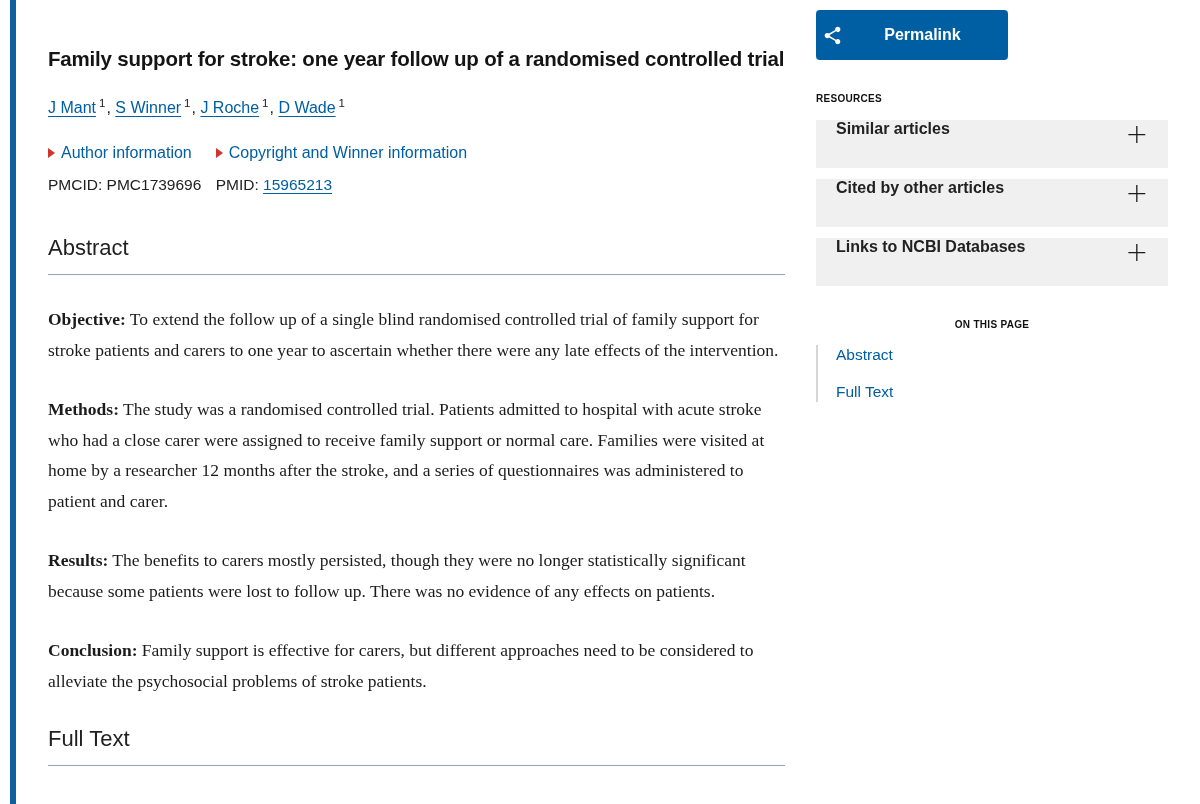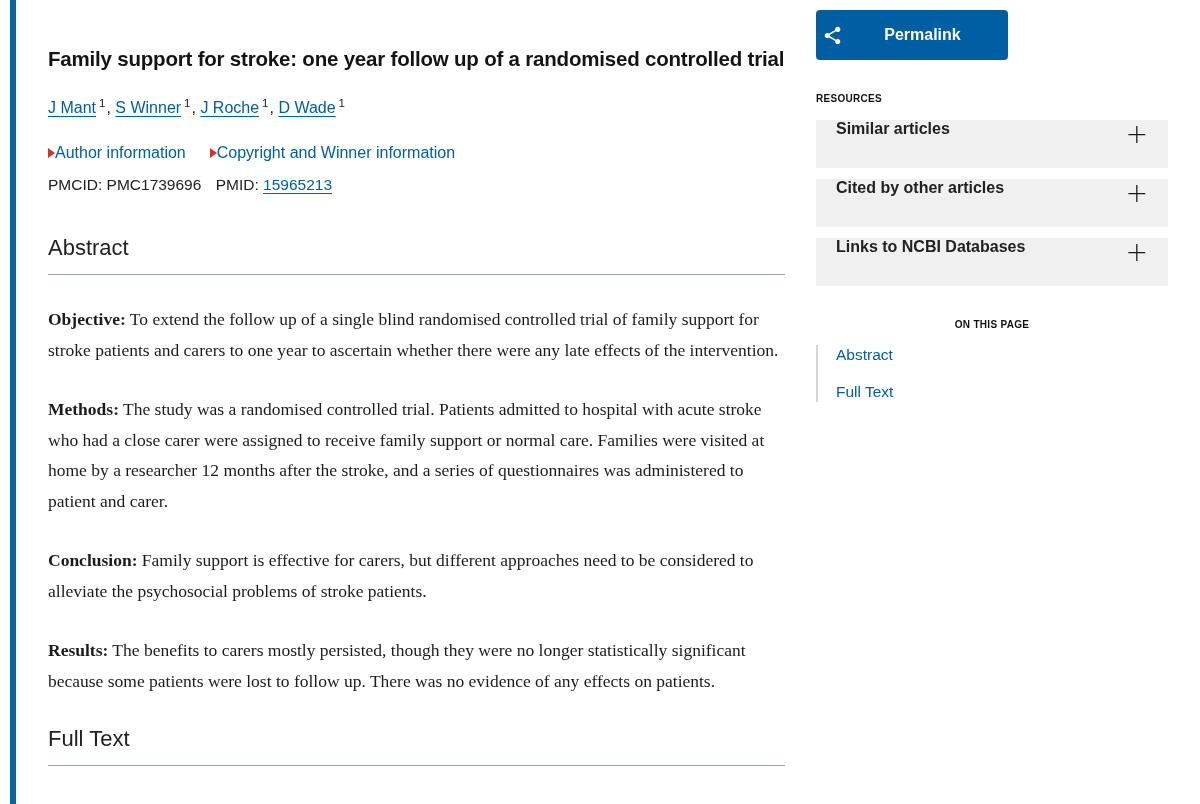--- a/index.html
+++ b/index.html
@@ -40,21 +40,21 @@
   .authors-line sup {
     font-size: 11.5px; color: #212121;
     margin-left: 3px; margin-right: 1px;
   }
   .info-links {
     margin-top: 27px;
     display: flex; align-items: center; gap: 24px;
     font-size: 16px;
   }
   .info-link {
-    display: flex; align-items: center; gap: 0;
+    display: flex; align-items: center; gap: 6px;
     color: #005ea2; cursor: pointer; text-decoration: none;
   }
   .tri-icon {
     width: 0; height: 0; display: inline-block;
     border-left: 7px solid #d0342c;
     border-top: 5px solid transparent;
     border-bottom: 5px solid transparent;
   }
   .ids-line {
     margin-top: 14px;
@@ -169,26 +169,26 @@
   <div class="abstract-body">
     <p>
       <b>Objective:</b>
       <span>To extend the follow up of a single blind randomised controlled trial of family support for stroke patients and carers to one year to ascertain whether there were any late effects of the intervention.</span>
     </p>
     <p>
       <b>Methods:</b>
       <span>The study was a randomised controlled trial. Patients admitted to hospital with acute stroke who had a close carer were assigned to receive family support or normal care. Families were visited at home by a researcher 12 months after the stroke, and a series of questionnaires was administered to patient and carer.</span>
     </p>
     <p>
+      <b>Results:</b>
+      <span>The benefits to carers mostly persisted, though they were no longer statistically significant because some patients were lost to follow up. There was no evidence of any effects on patients.</span>
+    </p>
+    <p>
       <b>Conclusion:</b>
       <span>Family support is effective for carers, but different approaches need to be considered to alleviate the psychosocial problems of stroke patients.</span>
-    </p>
-    <p>
-      <b>Results:</b>
-      <span>The benefits to carers mostly persisted, though they were no longer statistically significant because some patients were lost to follow up. There was no evidence of any effects on patients.</span>
     </p>
   </div>
 
   <h2 class="section-heading fulltext-heading">Full Text</h2>
 
 </div>
 
 <div class="sidebar">
 
   <button class="permalink-btn">

